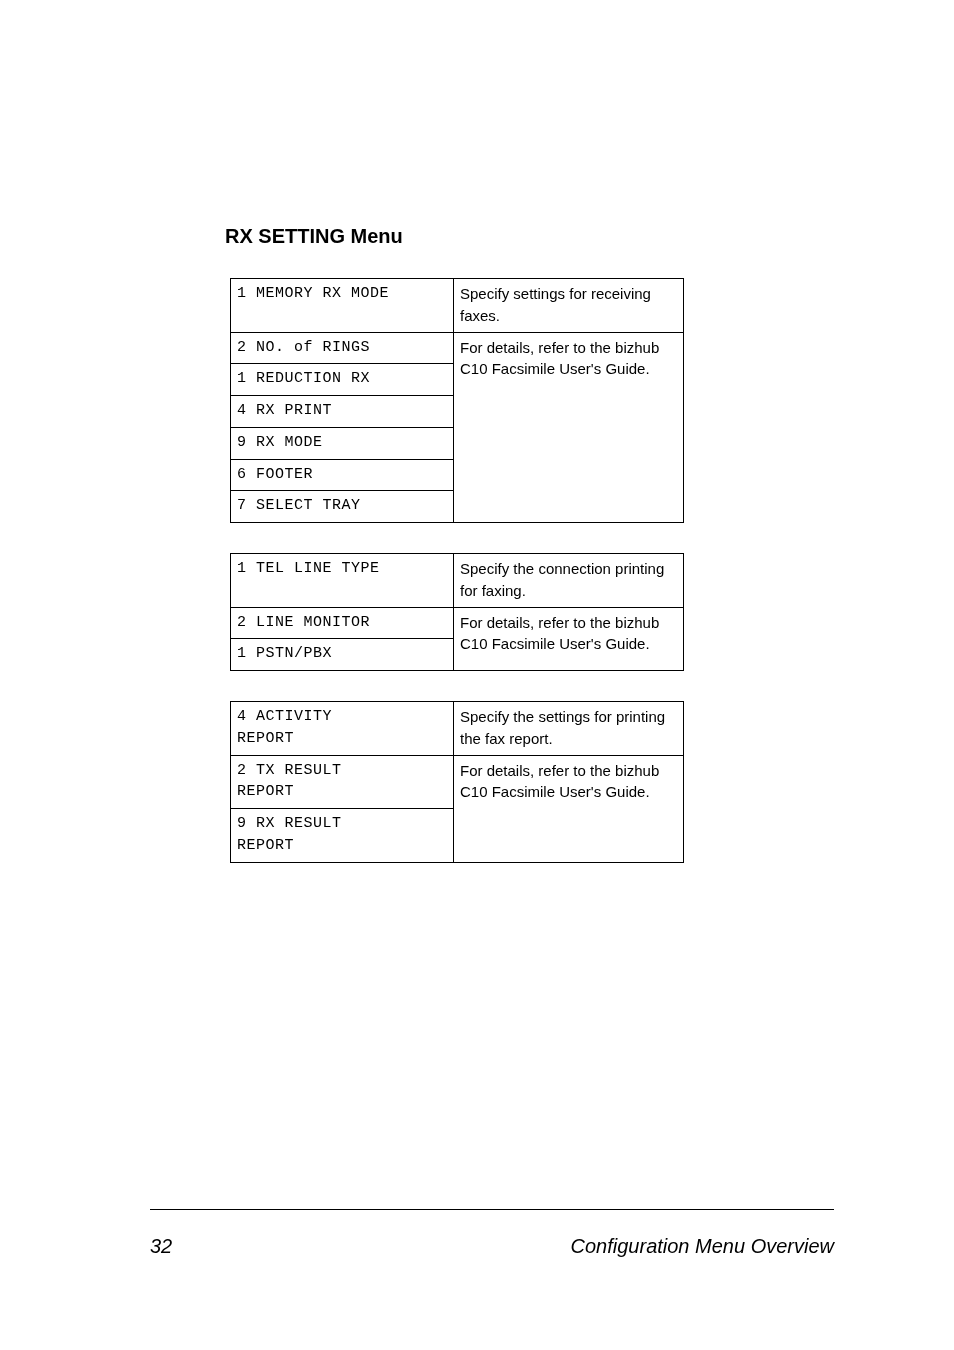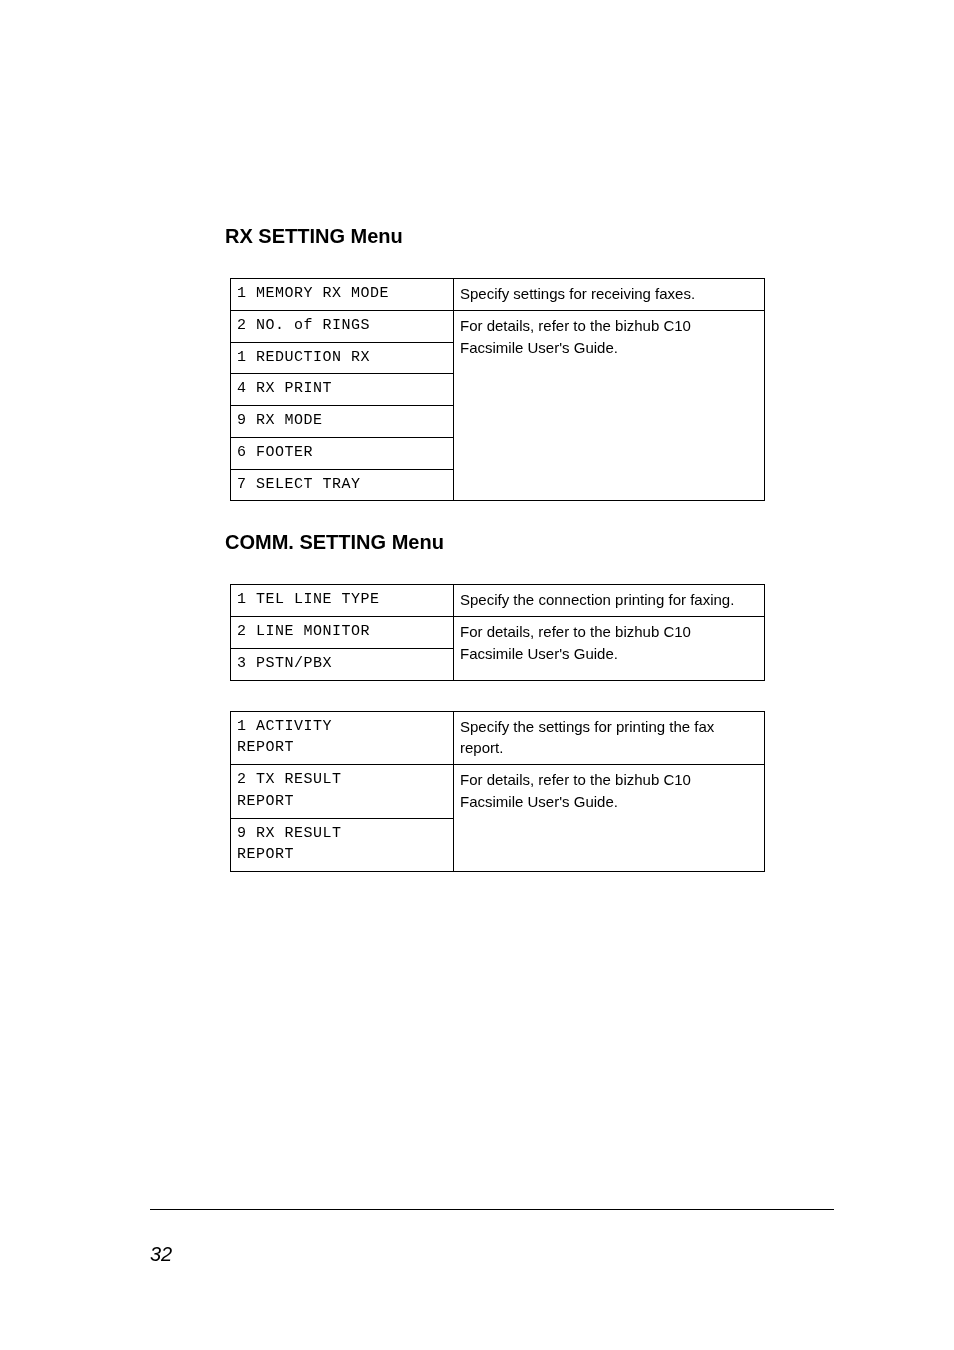--- a/index.html
+++ b/index.html
@@ -18,21 +18,21 @@
     padding: 225px 120px 14px 150px;
     position: relative;
   }
   .section-title {
     font-size: 20px;
     font-weight: bold;
     margin: 0 0 30px 75px;
   }
   table.menu {
     border-collapse: collapse;
-    width: 535px;
+    width: 454px;
     margin: 0 0 30px 80px;
     table-layout: fixed;
   }
   table.menu td {
     border: 1px solid #000;
     padding: 4px 6px 5px 6px;
     vertical-align: top;
     font-size: 15px;
     line-height: 1.45;
   }
@@ -53,21 +53,21 @@
     position: absolute;
     left: 150px;
     right: 120px;
     bottom: 140px;
     border-top: 1px solid #000;
   }
   .footer {
     position: absolute;
     left: 150px;
     right: 120px;
-    bottom: 84px;
+    bottom: 92px;
     display: flex;
     justify-content: space-between;
     align-items: baseline;
   }
   .footer .pageno {
     font-style: italic;
     font-size: 20px;
   }
   .footer .title {
     font-style: italic;
@@ -101,56 +101,56 @@
     </tr>
     <tr>
       <td class="left">6 FOOTER</td>
     </tr>
     <tr>
       <td class="left">7 SELECT TRAY</td>
     </tr>
   </tbody>
     </table>
 
-  <h2 class="section-title">COMM. SETTING Menu</h2>
   <table class="menu">
     <tbody>
         <tr>
       <td class="left">1 TEL LINE TYPE</td>
       <td class="right">Specify the connection printing for faxing.</td>
     </tr>
     <tr>
       <td class="left">2 LINE MONITOR</td>
       <td class="right" rowspan="2">For details, refer to the bizhub C10 Facsimile User's Guide.</td>
     </tr>
     <tr>
-      <td class="left">3 PSTN/PBX</td>
+      <td class="left">1 PSTN/PBX</td>
     </tr>
   </tbody>
     </table>
 
   <table class="menu">
     <tbody>
         <tr>
-      <td class="left wrap">1 ACTIVITY
+      <td class="left wrap">4 ACTIVITY
 REPORT</td>
       <td class="right">
         <span>Specify the settings for printing the fax report.</span>
       </td>
     </tr>
     <tr>
       <td class="left wrap">2 TX RESULT
 REPORT</td>
       <td class="right" rowspan="2" style="border-top:none">For details, refer to the bizhub C10 Facsimile User's Guide.</td>
     </tr>
     <tr>
       <td class="left wrap">9 RX RESULT
 REPORT</td>
     </tr>
   </tbody>
     </table>
 
   <div class="footer-rule"></div>
   <div class="footer">
     <span class="pageno">32</span>
+    <span class="title">Configuration Menu Overview</span>
   </div>
 
 </div>
 
 </body></html>

